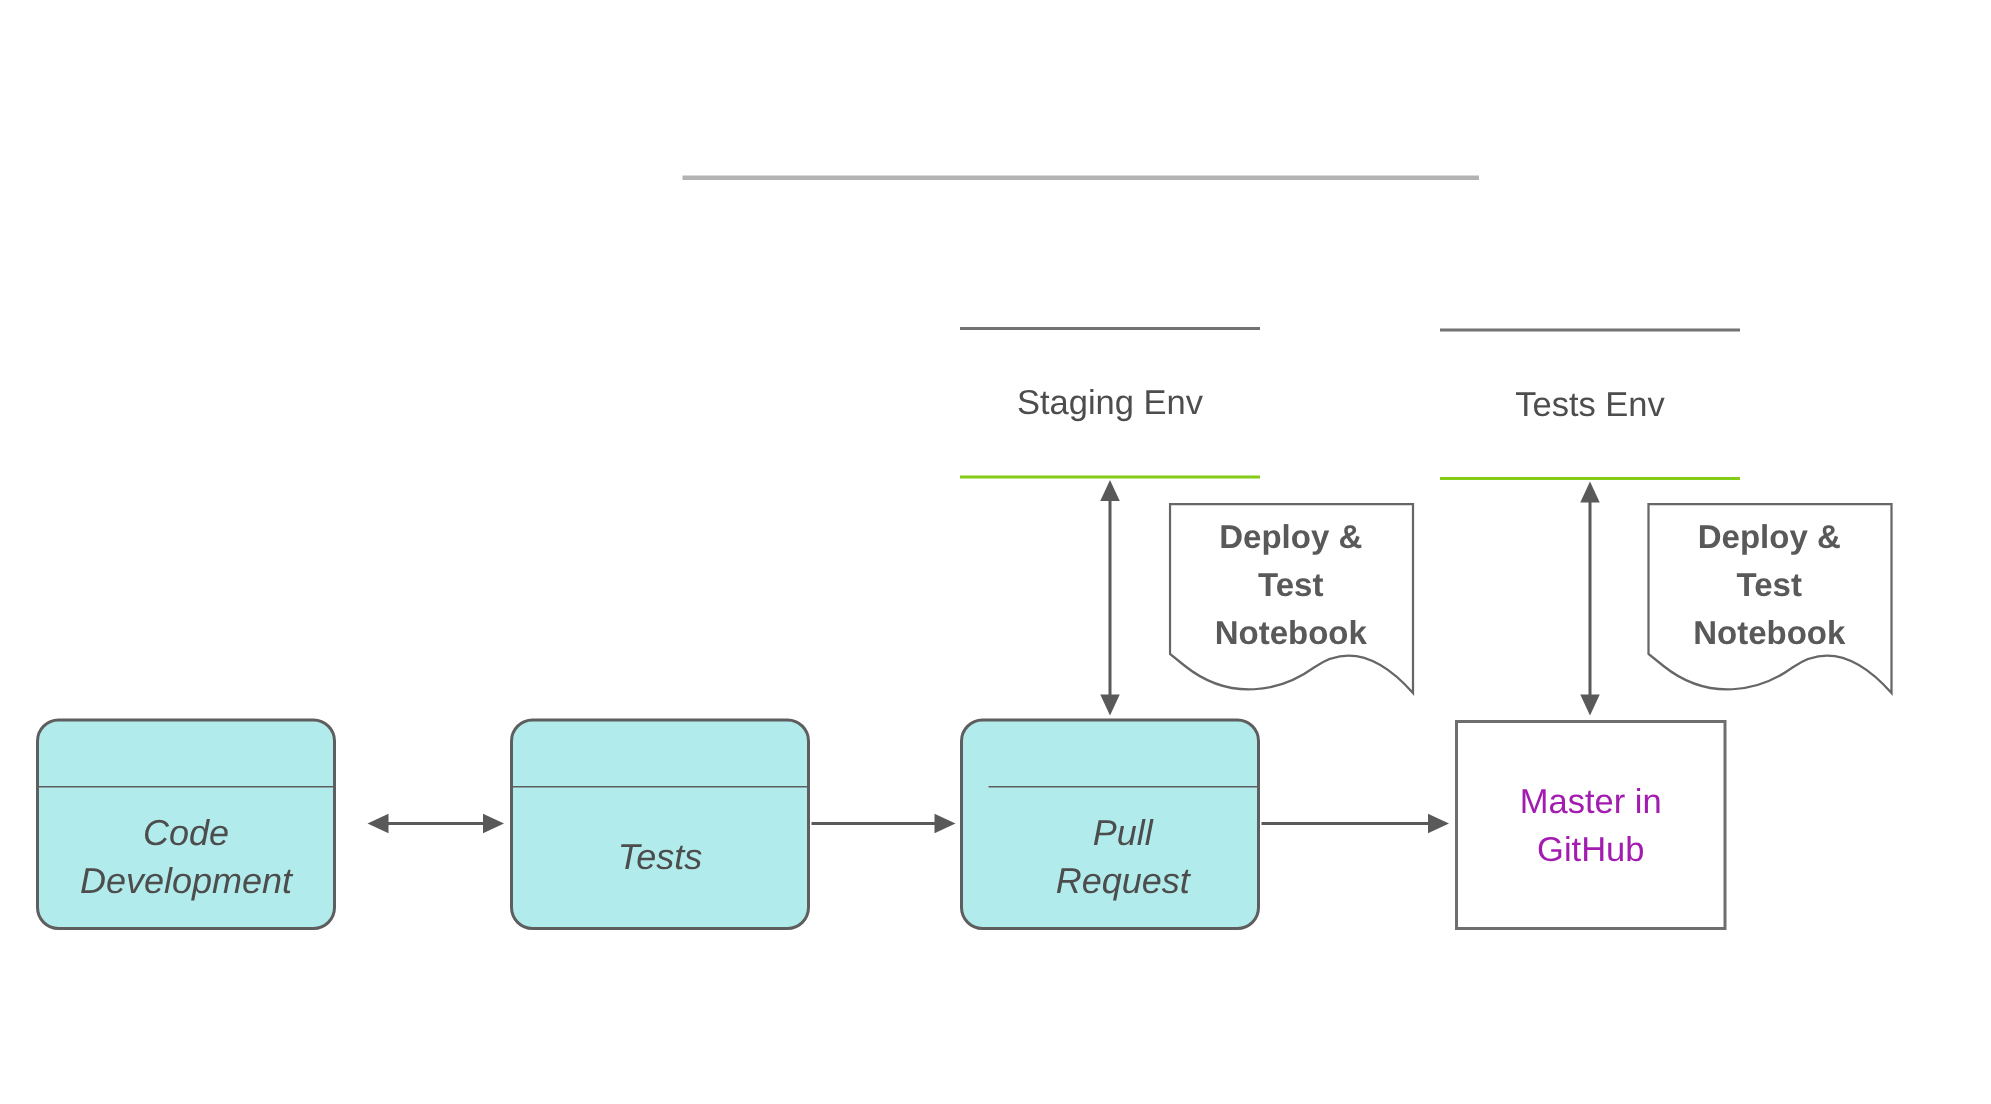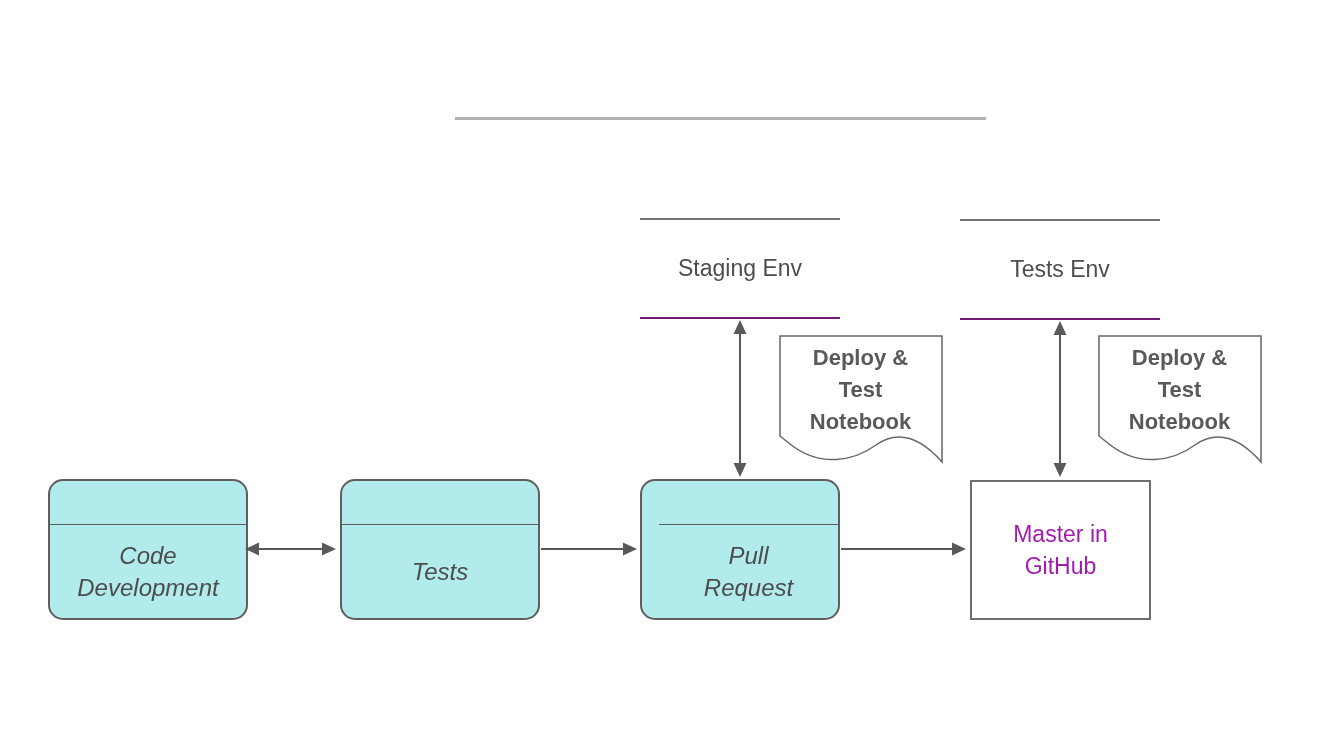--- a/index.html
+++ b/index.html
@@ -28,21 +28,21 @@
   }
   .title-underline {
     left: 455px; top: 117px; width: 531px; height: 3px;
     background: #b3b3b3;
   }
 
   
   .env-box {
     width: 200px; height: 97px;
     border-top: 2px solid #737373;
-    border-bottom: 2px solid #701a75;
+    border-bottom: 2px solid #84cc16;
     display: flex; align-items: center; justify-content: center;
     font-size: 23px;
     color: #4d4d4d;
     text-align: center;
   }
   .env-staging { left: 640px; top: 218px; }
   .env-prod   { left: 960px; top: 219px; }
 
   
   .notebook {
@@ -74,21 +74,21 @@
   }
   .stage .stage-body {
     flex: 1;
     display: flex; align-items: center; justify-content: center;
     font-size: 24px;
     font-style: italic;
     line-height: 32px;
     color: #4d4d4d;
     text-align: center;
   }
-  .stage-1 { left: 48px;  top: 479px; }
+  .stage-1 { left: 24px;  top: 479px; }
   .stage-2 { left: 340px; top: 479px; }
   .stage-3 { left: 640px; top: 479px; padding-left: 17px; }
 
   
   .repo-box {
     left: 970px; top: 480px; width: 181px; height: 140px;
     background: #ffffff;
     border: 2px solid #6e6e6e;
     box-sizing: border-box;
     display: flex; align-items: center; justify-content: center;

